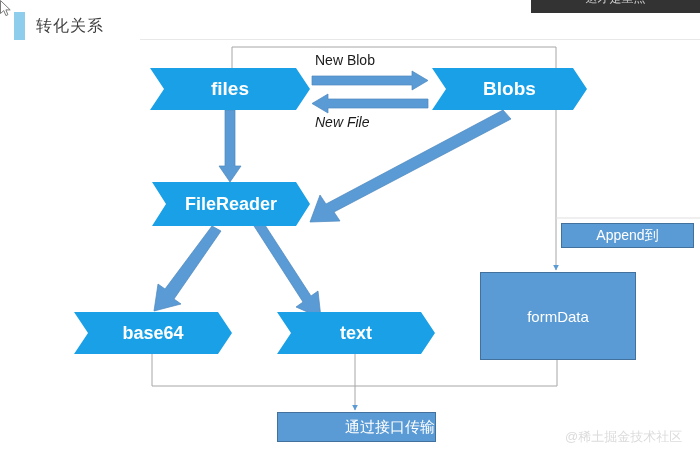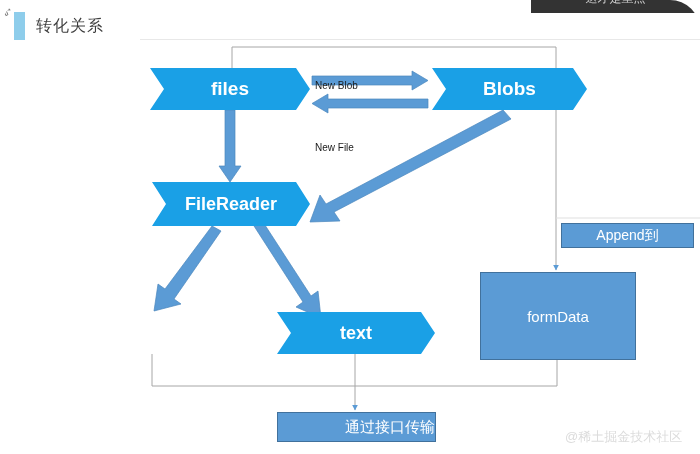--- a/index.html
+++ b/index.html
@@ -7,21 +7,20 @@
     padding: 0;
     background: #ffffff;
   }
   #page {
     position: relative;
     width: 700px;
     height: 454px;
     background: #ffffff;
     overflow: hidden;
     font-family: "Liberation Sans", "DejaVu Sans", sans-serif;
-    border-radius: 30px;
   }
 
   
   #top-dark-bar {
     position: absolute;
     left: 531px;
     top: 0px;
     width: 169px;
     height: 13px;
     background: #333333;
@@ -140,26 +139,25 @@
     font-size: 15px;
     display: flex;
     align-items: center;
     justify-content: flex-end;
   }
 
   
   .edge-label {
     position: absolute;
     color: #1a1a1a;
-    font-size: 10px;
-    white-space: nowrap;
-    margin-top: 28px;
+    font-size: 14px;
+    white-space: nowrap;
   }
   #label-new-blob { left: 315px; top: 52px; }
-  #label-new-file { left: 315px; top: 114px; }
+  #label-new-file { left: 315px; top: 114px; font-style: italic; }
 
   
   #watermark {
     position: absolute;
     left: 565px;
     top: 428px;
     color: #dcdcdc;
     font-size: 13px;
     white-space: nowrap;
   }
@@ -236,20 +234,23 @@
     </div>
 
     <div class="banner-node" id="node-blobs">
       <span>Blobs</span>
     </div>
 
     <div class="banner-node" id="node-filereader">
       <span>FileReader</span>
     </div>
 
+    <div class="banner-node" id="node-base64">
+      <span>base64</span>
+    </div>
 
     <div class="banner-node" id="node-text">
       <span>text</span>
     </div>
 
     <div id="node-formdata">
       <span>formData</span>
     </div>
 
     <div id="node-append">

